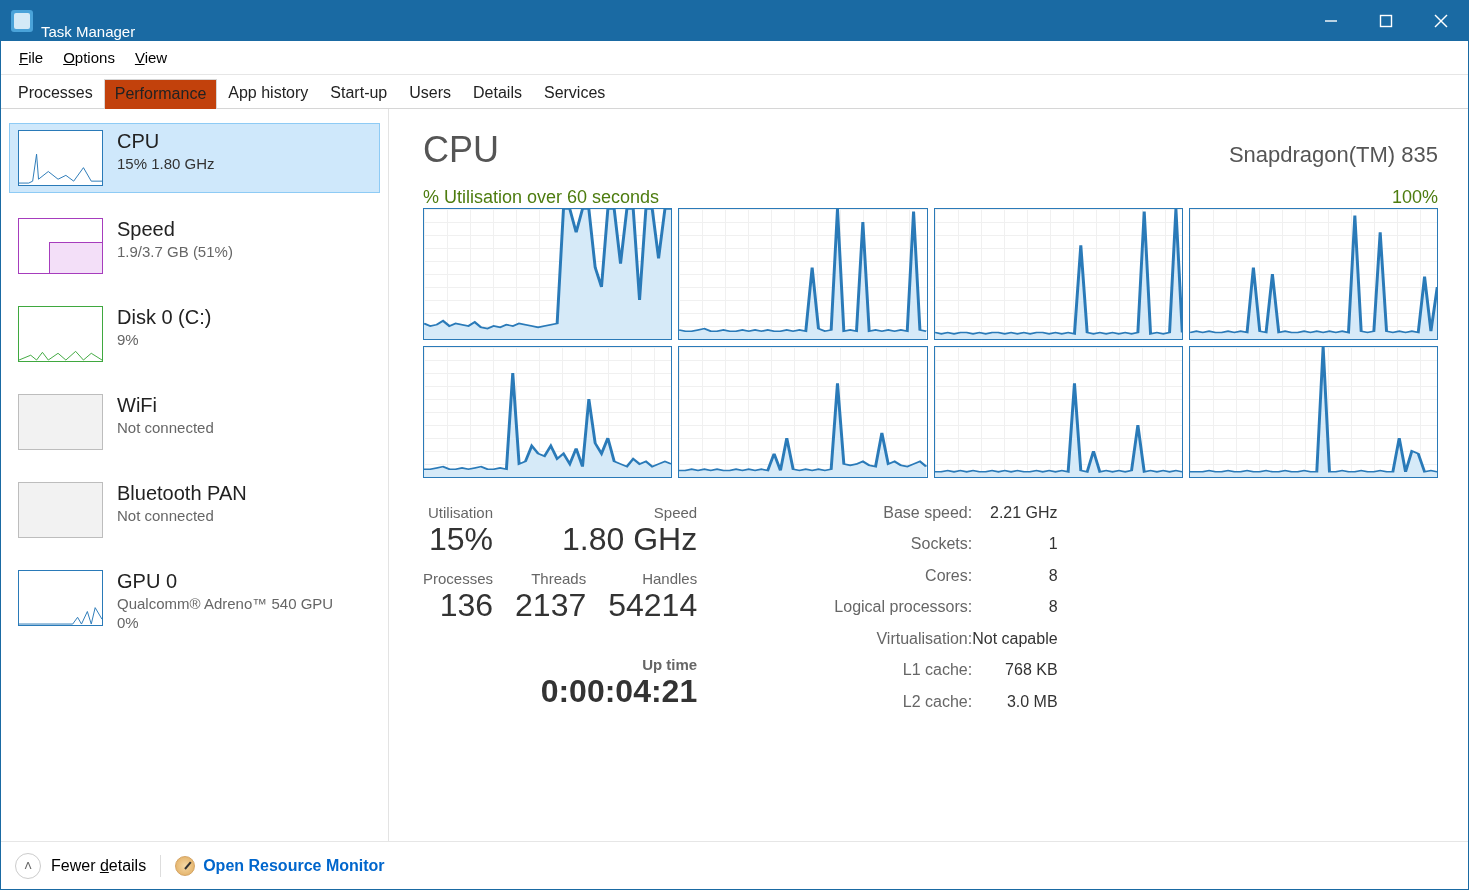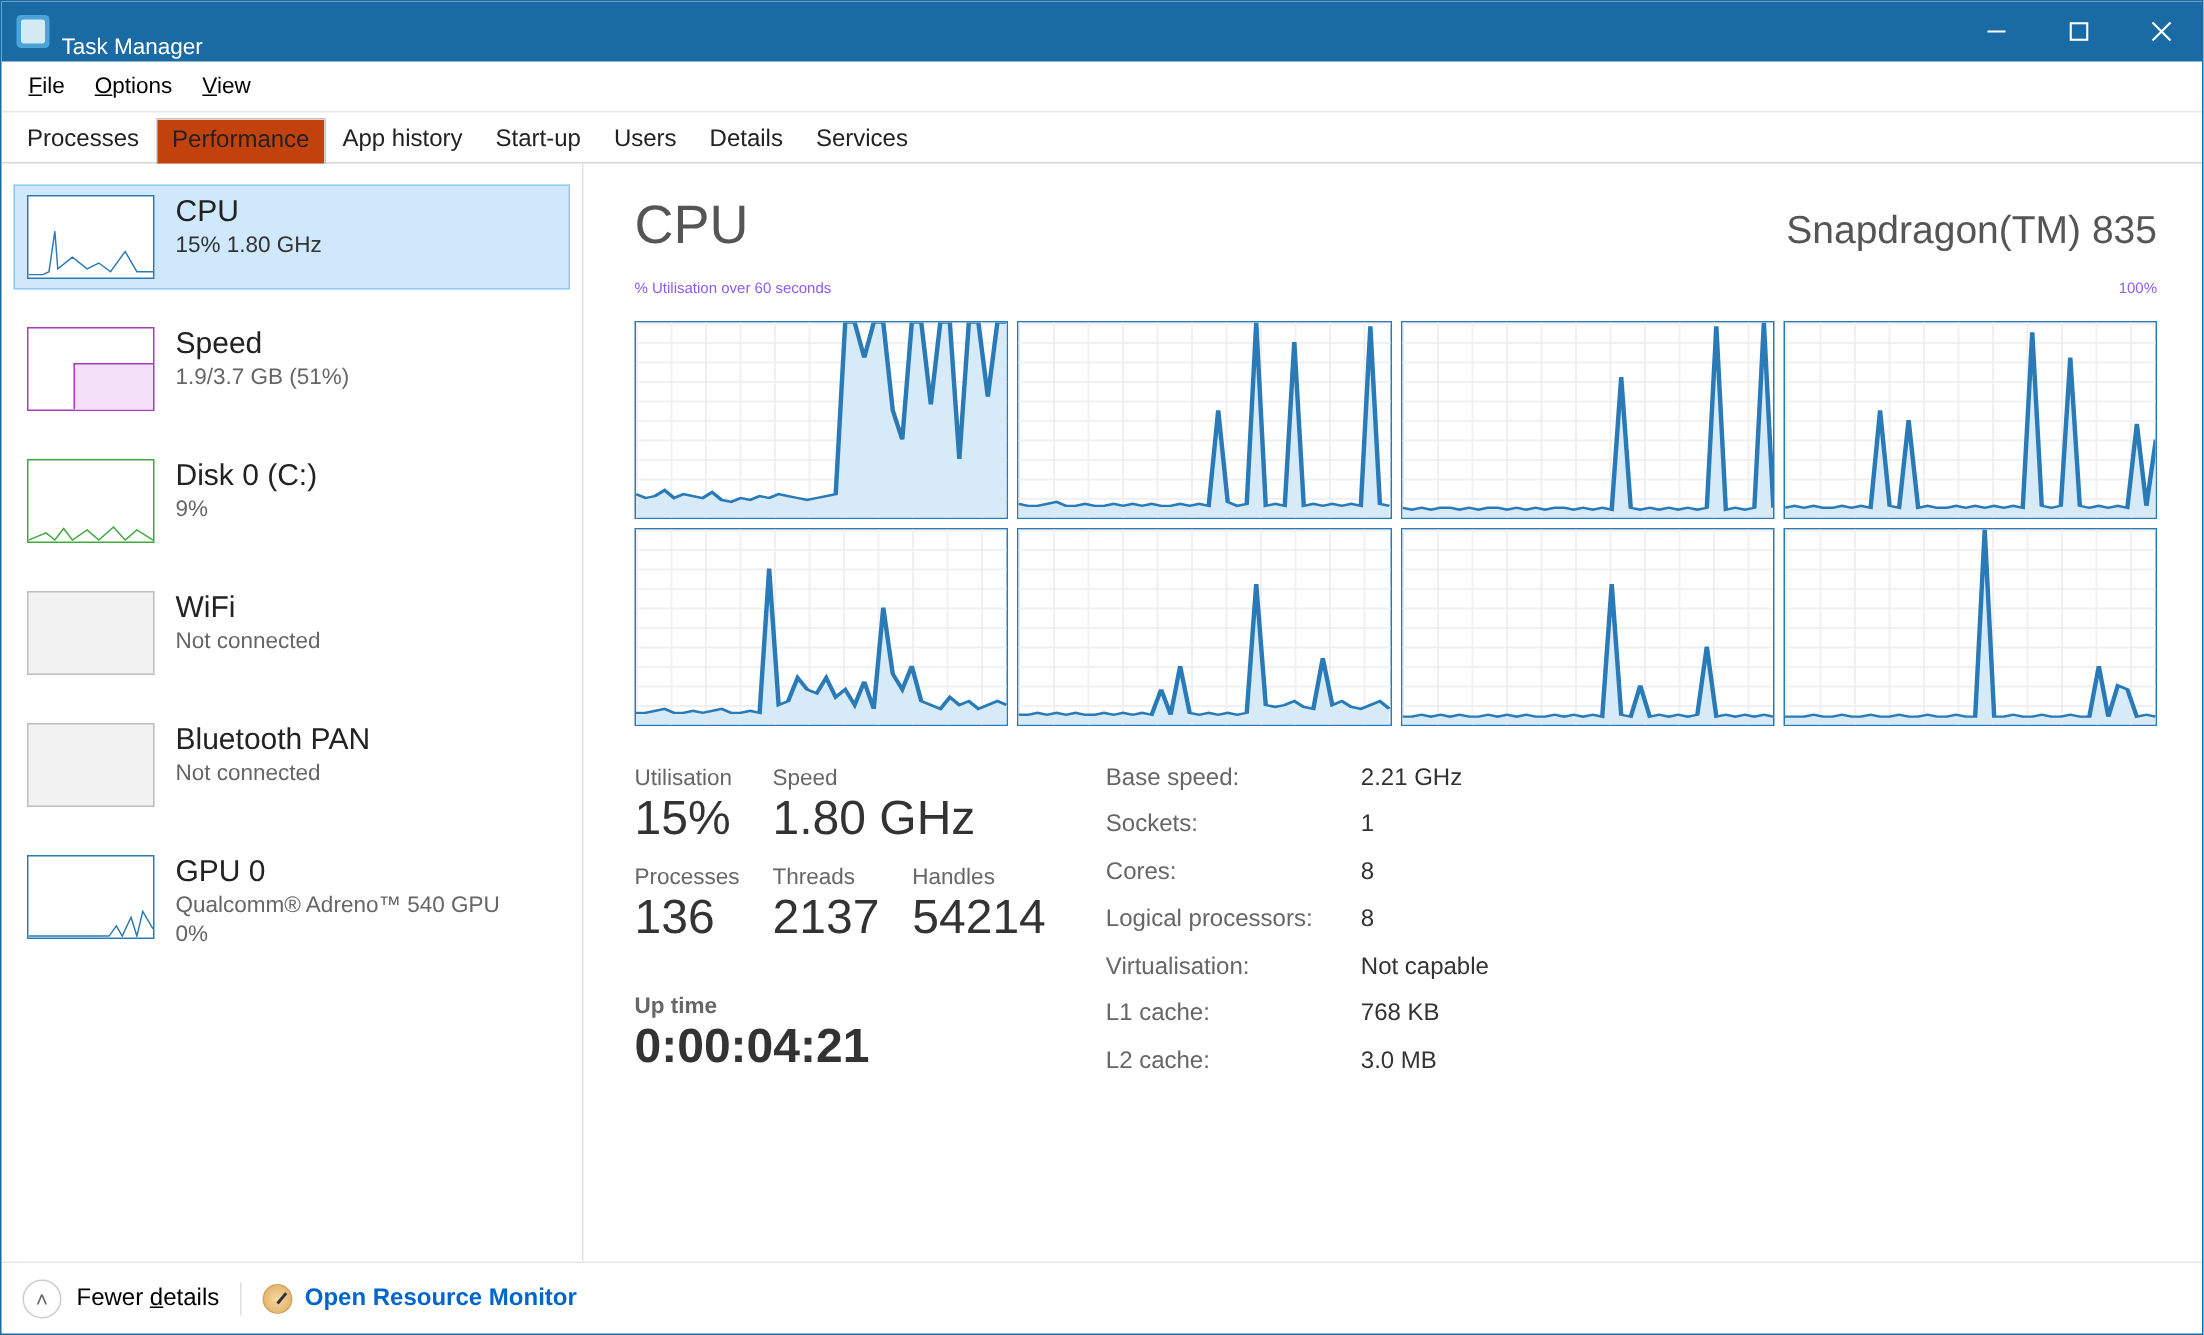--- a/index.html
+++ b/index.html
@@ -38,34 +38,34 @@
 .thumb.gpu { border-color: #2a7ab8; }
 .sideitem .txt { display: flex; flex-direction: column; gap: 2px; }
 .sideitem .name { font-size: 20px; color: #222; }
 .sideitem .sub { font-size: 15px; color: #666; }
 .sideitem.selected .sub { color: #333; }
 
 
 .main { flex: 1; padding: 20px 30px 10px 34px; overflow: hidden; }
 .main-header { display: flex; justify-content: space-between; align-items: baseline; margin-bottom: 16px; }
 .main-title { font-size: 36px; color: #555; font-weight: 400; }
-.main-model { font-size: 26px; color: #555; }
-.chart-caption { display: flex; justify-content: space-between; font-size: 10px; color: #8b5cf6; margin-bottom: 16px; }
+.main-model { font-size: 22px; color: #555; }
+.chart-caption { display: flex; justify-content: space-between; font-size: 18px; color: #4d7c0f; margin-bottom: 0; }
 .chartgrid { display: grid; grid-template-columns: repeat(4, 1fr); grid-template-rows: repeat(2, 132px); gap: 6px; margin-bottom: 26px; }
 .core { border: 1px solid #2a7ab8; position: relative; background: #fff; }
 .core .grid { position: absolute; inset: 0; background-image:
   linear-gradient(to right, #f0f0f0 1px, transparent 1px),
   linear-gradient(to bottom, #f0f0f0 1px, transparent 1px);
   background-size: 23px 13px; }
 .core svg { position: absolute; inset: 0; width: 100%; height: 100%; }
 .core path.fill { fill: #d6eaf8; stroke: none; }
 .core path.line { fill: none; stroke: #2a7ab8; stroke-width: 1.2; }
 
 
-.stats { display: flex; gap: 40px; }
+.stats { display: flex; gap: 105px; text-align: right; }
 .left-stats { display: grid; grid-template-columns: auto auto auto; row-gap: 4px; column-gap: 22px; align-content: start; }
 .stat-label { font-size: 15px; color: #666; }
 .stat-value { font-size: 32px; color: #333; margin-bottom: 8px; }
 .uptime-block { grid-column: 1 / span 3; margin-top: 20px; font-weight: bold; }
 .right-stats { display: grid; grid-template-columns: 170px auto; row-gap: 6px; font-size: 16px; }
 .right-stats .lbl { color: #666; }
 .right-stats .val { color: #333; }
 
 
 .footer { height: 48px; border-top: 1px solid #e6e6e6; display: flex; align-items: center; padding: 0 14px; gap: 14px; font-size: 16px; }

